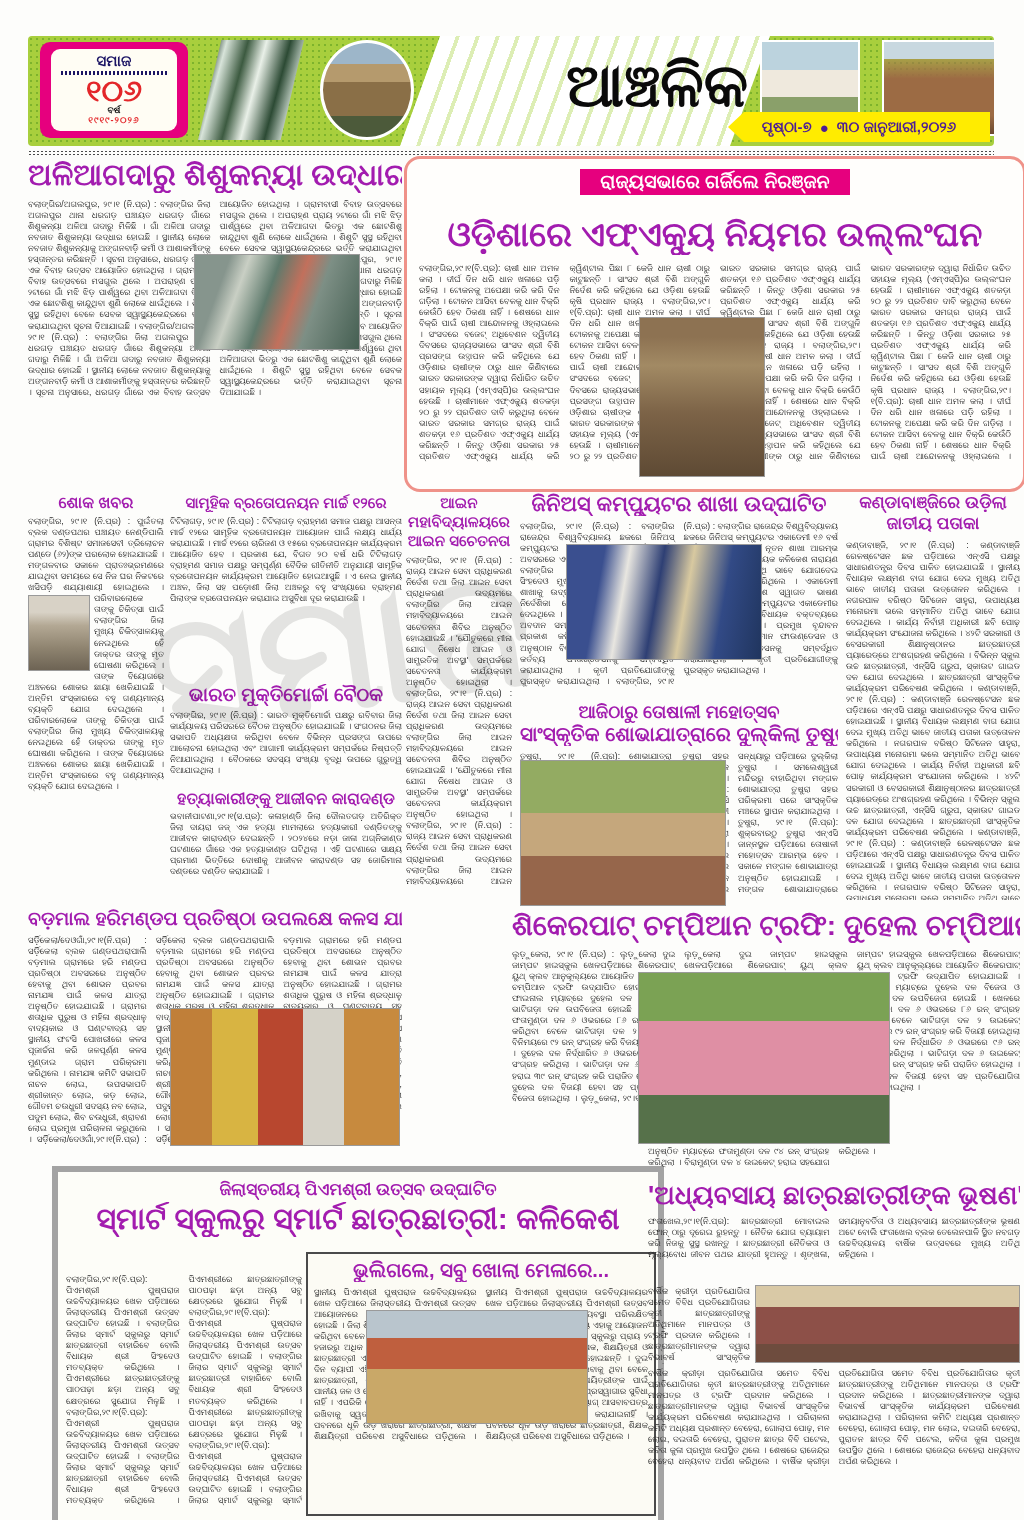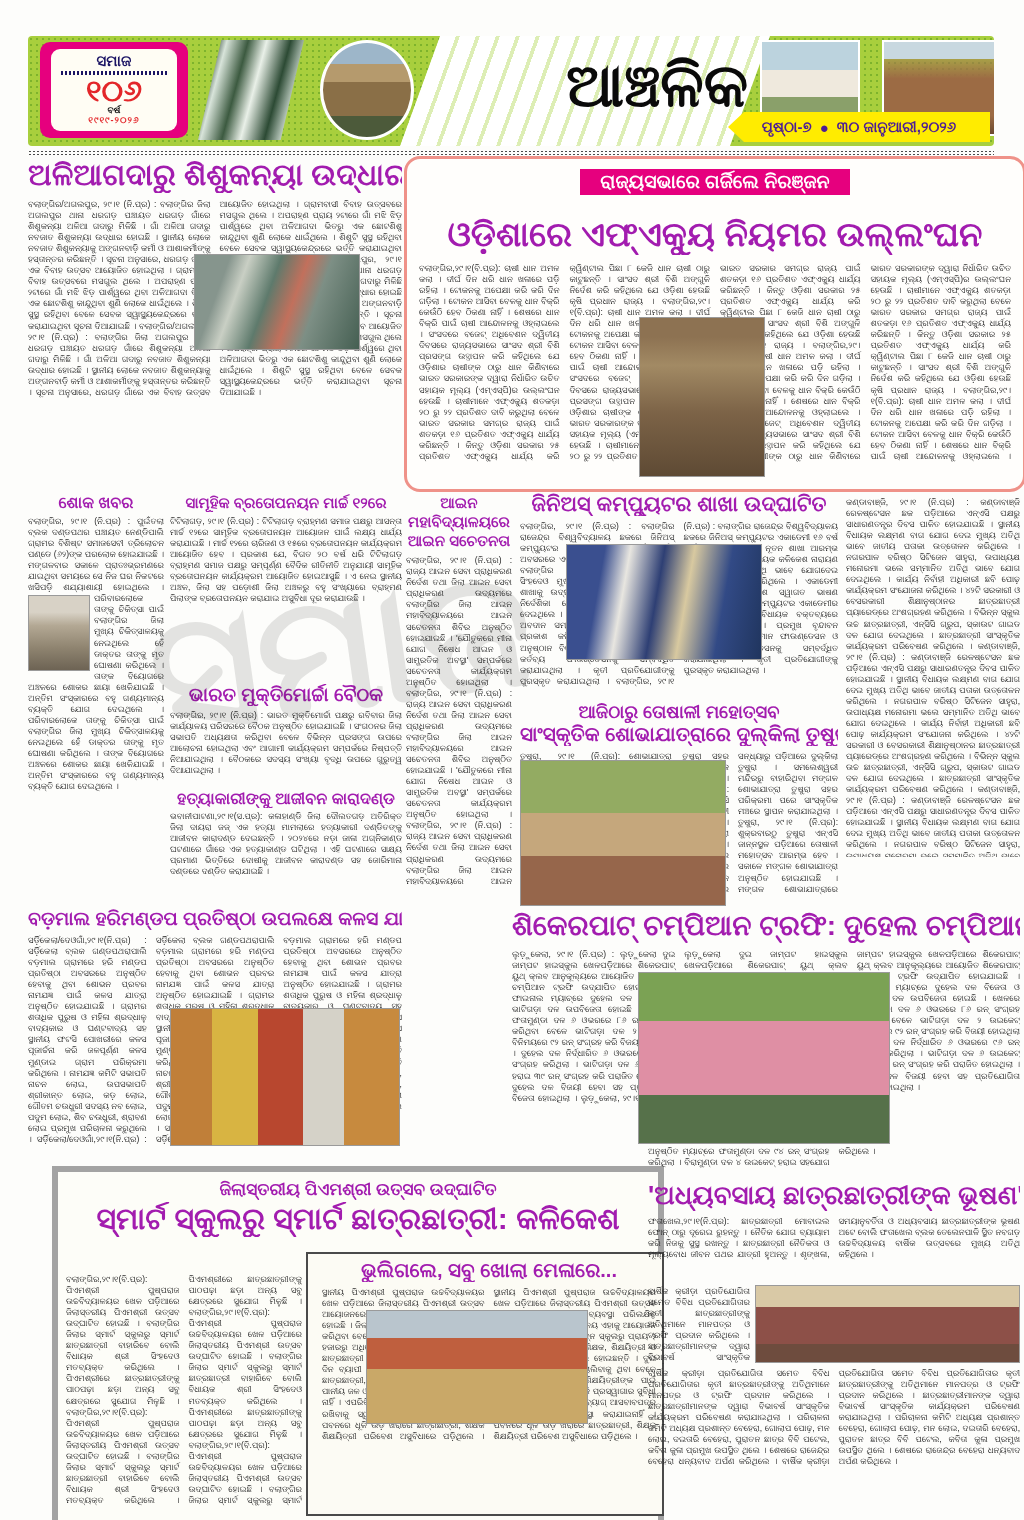--- a/index.html
+++ b/index.html
@@ -64,21 +64,21 @@
   .leadbox{position:absolute;left:404px;top:156px;width:616px;height:330px;border:3px solid var(--c-lead_border,#ef9289);
     border-radius:16px;background:#fffefc;}
   .lead-kicker{display:block;width:max-content;margin:10px auto 0;background:var(--c-magenta,#e6007e);color:#fff;
     font-weight:bold;font-size:19px;padding:2px 20px;}
   .lead-hl{font-size:34px;margin-top:20px;}
   
   .watermark{position:absolute;left:165px;top:565px;width:430px;height:390px;font-size:165px;font-weight:bold;
     color:rgba(40,40,40,0.12);transform:rotate(-8deg);line-height:1.0;overflow:hidden;pointer-events:none;z-index:5;}
   
   .bigbox{position:absolute;left:52px;top:1166px;width:600px;height:348px;border:6px solid #a3a3a3;background:#fdfdf8;}
-  .innerbox{position:absolute;left:248px;top:80px;width:346px;height:260px;border:2px solid #4a4a4a;background:#fcfbf4;padding-left:8px;}
+  .innerbox{position:absolute;left:248px;top:80px;width:346px;height:260px;border:2px solid #4a4a4a;background:#fcfbf4;}
   .obit-float{float:left;width:62px;height:76px;margin:2px 4px 2px 0;}
 </style>
 </head>
 <body>
 
 <div id="page">
 
   <div class="masthead">
     <div class="title-band"></div>
     <div class="logo-box">
@@ -160,20 +160,21 @@
   </div>
 
   <div class="art" style="left:520px;top:702px;width:318px;height:206px;">
     <div class="hl" style="font-size:18px;">ଆଜିଠାରୁ ତୋଷାଳୀ ମହୋତ୍ସବ</div>
     <div class="hl" style="font-size:20px;">ସାଂସ୍କୃତିକ ଶୋଭାଯାତ୍ରାରେ ଦୁଲ୍‌କିଲା ତୁଷୁରା</div>
     <div class="body cols3" style="height:150px;margin-top:5px;">ତୁଷୁରା, ୨୯।୧ (ନି.ପ୍ର): ଶୁକ୍ରବାରଠୁ ତୁଷୁରା ଏନ୍‌ଏସି ଜାନ୍ନସ୍ଥଳ ପଡ଼ିଆରେ ତୋଷାଳୀ ମହୋତ୍ସବ ଆରମ୍ଭ ହେବ । ସକାଳେ ମଙ୍ଗଳ ଶୋଭାଯାତ୍ରା ଅନୁଷ୍ଠିତ ହୋଇଯାଇଛି । ମଙ୍ଗଳ ଶୋଭାଯାତ୍ରାରେ ସହର ପରିକ୍ରମା ପରେ ସାଂସ୍କୃତିକ ମଞ୍ଚରେ ସ୍ଥାପନ କରାଯାଇଥିଲା । ଶୁକ୍ରବାର ସନ୍ଧ୍ୟାରୁ ପଡ଼ିଆରେ ଦୁଲ୍‌କିଲା ତୁଷୁରା । ସମଲେଶ୍ୱରୀ ମନ୍ଦିରରୁ ବାହାରିଥିବା ମଙ୍ଗଳ ଶୋଭାଯାତ୍ରା ତୁଷୁରା ସହର ପରିକ୍ରମା ପରେ ସାଂସ୍କୃତିକ ମଞ୍ଚରେ ସ୍ଥାପନ କରାଯାଇଥିଲା । ତୁଷୁରା, ୨୯।୧ (ନି.ପ୍ର): ଶୁକ୍ରବାରଠୁ ତୁଷୁରା ଏନ୍‌ଏସି ଜାନ୍ନସ୍ଥଳ ପଡ଼ିଆରେ ତୋଷାଳୀ ମହୋତ୍ସବ ଆରମ୍ଭ ହେବ । ସକାଳେ ମଙ୍ଗଳ ଶୋଭାଯାତ୍ରା ଅନୁଷ୍ଠିତ ହୋଇଯାଇଛି । ମଙ୍ଗଳ ଶୋଭାଯାତ୍ରାରେ ସହର ପରିକ୍ରମା ପରେ ସାଂସ୍କୃତିକ ମଞ୍ଚରେ ସ୍ଥାପନ କରାଯାଇଥିଲା । ଶୁକ୍ରବାର ସନ୍ଧ୍ୟାରୁ ପଡ଼ିଆରେ ଦୁଲ୍‌କିଲା ତୁଷୁରା । ସମଲେଶ୍ୱରୀ ମନ୍ଦିରରୁ ବାହାରିଥିବା ମଙ୍ଗଳ ଶୋଭାଯାତ୍ରା ତୁଷୁରା ସହର ପରିକ୍ରମା ପରେ ସାଂସ୍କୃତିକ ମଞ୍ଚରେ ସ୍ଥାପନ କରାଯାଇଥିଲା । ତୁଷୁରା, ୨୯।୧ (ନି.ପ୍ର): ଶୁକ୍ରବାରଠୁ ତୁଷୁରା ଏନ୍‌ଏସି ଜାନ୍ନସ୍ଥଳ ପଡ଼ିଆରେ ତୋଷାଳୀ ମହୋତ୍ସବ ଆରମ୍ଭ ହେବ । ସକାଳେ ମଙ୍ଗଳ ଶୋଭାଯାତ୍ରା ଅନୁଷ୍ଠିତ ହୋଇଯାଇଛି । ମଙ୍ଗଳ ଶୋଭାଯାତ୍ରାରେ ସହର ପରିକ୍ରମା ପରେ ସାଂସ୍କୃତିକ ମଞ୍ଚରେ ସ୍ଥାପନ କରାଯାଇଥିଲା । ଶୁକ୍ରବାର ସନ୍ଧ୍ୟାରୁ ପଡ଼ିଆରେ ଦୁଲ୍‌କିଲା ତୁଷୁରା । ସମଲେଶ୍ୱରୀ ମନ୍ଦିରରୁ ବାହାରିଥିବା ମଙ୍ଗଳ ଶୋଭାଯାତ୍ରା ତୁଷୁରା ସହର ପରିକ୍ରମା ପରେ ସାଂସ୍କୃତିକ ମଞ୍ଚରେ ସ୍ଥାପନ କରାଯାଇଥିଲା ।</div>
     <div class="photo overlay ph-procession" style="left:0px;top:58px;width:206px;height:146px;"></div>
   </div>
 
   <div class="art" style="left:846px;top:492px;width:174px;height:416px;">
+    <div class="hl wrap" style="font-size:17px;line-height:1.25;">କଣ୍ଡାବାଞ୍ଜିରେ ଉଡ଼ିଲା ଜାତୀୟ ପତାକା</div>
     <div class="body" style="height:360px;margin-top:5px;">କଣ୍ଡାବାଞ୍ଜି, ୨୯।୧ (ନି.ପ୍ର) : କଣ୍ଡାବାଞ୍ଜି ରେଳଷ୍ଟେସନ ଛକ ପଡ଼ିଆରେ ଏନ୍‌ଏସି ପକ୍ଷରୁ ସାଧାରଣତନ୍ତ୍ର ଦିବସ ପାଳିତ ହୋଇଯାଇଛି । ସ୍ଥାନୀୟ ବିଧାୟକ ଲକ୍ଷ୍ମଣ ବାଗ ଯୋଗ ଦେଇ ମୁଖ୍ୟ ଅତିଥି ଭାବେ ଜାତୀୟ ପତାକା ଉତ୍ତୋଳନ କରିଥିଲେ । ନଗରପାଳ ବରିଷ୍ଠ ସିଟିଜେନ ସାହୁରା, ଉପାଧ୍ୟକ୍ଷ ମନୋରମା ଭଲେ ସମ୍ମାନିତ ଅତିଥି ଭାବେ ଯୋଗ ଦେଇଥିଲେ । କାର୍ଯ୍ୟ ନିର୍ବାହୀ ଅଧିକାରୀ ଛବି ପୋଢ଼ କାର୍ଯ୍ୟକ୍ରମ ସଂଯୋଜନା କରିଥିଲେ । ୪୨ଟି ସରକାରୀ ଓ ବେସରକାରୀ ଶିକ୍ଷାନୁଷ୍ଠାନର ଛାତ୍ରଛାତ୍ରୀ ପ୍ୟାରେଡ୍‌ରେ ଅଂଶଗ୍ରହଣ କରିଥିଲେ । ବିଭିନ୍ନ ସ୍କୁଲ ଉଚ୍ଚ ଛାତ୍ରଛାତ୍ରୀ, ଏନ୍‌ସିସି ଗ୍ରୁପ, ସ୍କାଉଟ ଗାଇଡ ଦଳ ଯୋଗ ଦେଇଥିଲେ । ଛାତ୍ରଛାତ୍ରୀ ସାଂସ୍କୃତିକ କାର୍ଯ୍ୟକ୍ରମ ପରିବେଷଣ କରିଥିଲେ । କଣ୍ଡାବାଞ୍ଜି, ୨୯।୧ (ନି.ପ୍ର) : କଣ୍ଡାବାଞ୍ଜି ରେଳଷ୍ଟେସନ ଛକ ପଡ଼ିଆରେ ଏନ୍‌ଏସି ପକ୍ଷରୁ ସାଧାରଣତନ୍ତ୍ର ଦିବସ ପାଳିତ ହୋଇଯାଇଛି । ସ୍ଥାନୀୟ ବିଧାୟକ ଲକ୍ଷ୍ମଣ ବାଗ ଯୋଗ ଦେଇ ମୁଖ୍ୟ ଅତିଥି ଭାବେ ଜାତୀୟ ପତାକା ଉତ୍ତୋଳନ କରିଥିଲେ । ନଗରପାଳ ବରିଷ୍ଠ ସିଟିଜେନ ସାହୁରା, ଉପାଧ୍ୟକ୍ଷ ମନୋରମା ଭଲେ ସମ୍ମାନିତ ଅତିଥି ଭାବେ ଯୋଗ ଦେଇଥିଲେ । କାର୍ଯ୍ୟ ନିର୍ବାହୀ ଅଧିକାରୀ ଛବି ପୋଢ଼ କାର୍ଯ୍ୟକ୍ରମ ସଂଯୋଜନା କରିଥିଲେ । ୪୨ଟି ସରକାରୀ ଓ ବେସରକାରୀ ଶିକ୍ଷାନୁଷ୍ଠାନର ଛାତ୍ରଛାତ୍ରୀ ପ୍ୟାରେଡ୍‌ରେ ଅଂଶଗ୍ରହଣ କରିଥିଲେ । ବିଭିନ୍ନ ସ୍କୁଲ ଉଚ୍ଚ ଛାତ୍ରଛାତ୍ରୀ, ଏନ୍‌ସିସି ଗ୍ରୁପ, ସ୍କାଉଟ ଗାଇଡ ଦଳ ଯୋଗ ଦେଇଥିଲେ । ଛାତ୍ରଛାତ୍ରୀ ସାଂସ୍କୃତିକ କାର୍ଯ୍ୟକ୍ରମ ପରିବେଷଣ କରିଥିଲେ । କଣ୍ଡାବାଞ୍ଜି, ୨୯।୧ (ନି.ପ୍ର) : କଣ୍ଡାବାଞ୍ଜି ରେଳଷ୍ଟେସନ ଛକ ପଡ଼ିଆରେ ଏନ୍‌ଏସି ପକ୍ଷରୁ ସାଧାରଣତନ୍ତ୍ର ଦିବସ ପାଳିତ ହୋଇଯାଇଛି । ସ୍ଥାନୀୟ ବିଧାୟକ ଲକ୍ଷ୍ମଣ ବାଗ ଯୋଗ ଦେଇ ମୁଖ୍ୟ ଅତିଥି ଭାବେ ଜାତୀୟ ପତାକା ଉତ୍ତୋଳନ କରିଥିଲେ । ନଗରପାଳ ବରିଷ୍ଠ ସିଟିଜେନ ସାହୁରା, ଉପାଧ୍ୟକ୍ଷ ମନୋରମା ଭଲେ ସମ୍ମାନିତ ଅତିଥି ଭାବେ ଯୋଗ ଦେଇଥିଲେ । କାର୍ଯ୍ୟ ନିର୍ବାହୀ ଅଧିକାରୀ ଛବି ପୋଢ଼ କାର୍ଯ୍ୟକ୍ରମ ସଂଯୋଜନା କରିଥିଲେ । ୪୨ଟି ସରକାରୀ ଓ ବେସରକାରୀ ଶିକ୍ଷାନୁଷ୍ଠାନର ଛାତ୍ରଛାତ୍ରୀ ପ୍ୟାରେଡ୍‌ରେ ଅଂଶଗ୍ରହଣ କରିଥିଲେ । ବିଭିନ୍ନ ସ୍କୁଲ ଉଚ୍ଚ ଛାତ୍ରଛାତ୍ରୀ, ଏନ୍‌ସିସି ଗ୍ରୁପ, ସ୍କାଉଟ ଗାଇଡ ଦଳ ଯୋଗ ଦେଇଥିଲେ । ଛାତ୍ରଛାତ୍ରୀ ସାଂସ୍କୃତିକ କାର୍ଯ୍ୟକ୍ରମ ପରିବେଷଣ କରିଥିଲେ ।</div>
   </div>
 
   <div class="art" style="left:512px;top:910px;width:508px;height:246px;">
     <div class="hl" style="font-size:28px;">ଶିକେରପାଟ୍ ଚମ୍ପିଆନ ଟ୍ରଫି: ଦୁହେଲ ଚମ୍ପିଆନ</div>
     <div class="body cols3" style="height:200px;margin-top:6px;">ଲୁଡ଼ୁକେଲା, ୨୯।୧ (ନି.ପ୍ର) : ଲୁଡ଼ୁକେଲା ଦୁଇ ଜାମ୍ପଟ ହାଇସ୍କୁଲ ଖେଳପଡ଼ିଆରେ ଶିକେରପାଟ୍ ୟୁଥ୍ କ୍ଲବ ଆନୁକୂଲ୍ୟରେ ଆୟୋଜିତ ଶିକେରପାଟ୍ ଚମ୍ପିଆନ ଟ୍ରଫି ଉଦ୍‌ଯାପିତ ହୋଇଯାଇଛି । ଫାଇନାଲ ମ୍ୟାଚ୍‌ରେ ଦୁହେଲ ଦଳ ବିଜେତା ଓ ଭାଟିଗଡ଼ା ଦଳ ଉପବିଜେତା ହୋଇଛି । ଖେଳରେ ଫତାମୁଣ୍ଡା ଦଳ ୬ ଓଭରରେ ୮୬ ରନ୍ ସଂଗ୍ରହ କରିଥିବା ବେଳେ ଭାଟିଗଡ଼ା ଦଳ ୨ ଉଇକେଟ୍ ବିନିମୟରେ ୯୨ ରନ୍ ସଂଗ୍ରହ କରି ବିଜୟୀ ହୋଇଥିଲା । ଦୁହେଲ ଦଳ ନିର୍ଦ୍ଧାରିତ ୬ ଓଭରରେ ୯୬ ରନ୍ ସଂଗ୍ରହ କରିଥିଲା । ଭାଟିଗଡ଼ା ଦଳ ୬ ଉଇକେଟ୍ ହରାଇ ୩୯ ରନ୍ ସଂଗ୍ରହ କରି ପରାଜିତ ହୋଇଥିଲା । ଦୁହେଲ ଦଳ ବିଜୟୀ ହେବା ସହ ପ୍ରତିଯୋଗିତା ବିଜେତା ହୋଇଥିଲା । ଲୁଡ଼ୁକେଲା, ୨୯।୧ (ନି.ପ୍ର) : ଲୁଡ଼ୁକେଲା ଦୁଇ ଜାମ୍ପଟ ହାଇସ୍କୁଲ ଖେଳପଡ଼ିଆରେ ଶିକେରପାଟ୍ ୟୁଥ୍ କ୍ଲବ ଆନୁକୂଲ୍ୟରେ ଆୟୋଜିତ ଶିକେରପାଟ୍ ଚମ୍ପିଆନ ଟ୍ରଫି ଉଦ୍‌ଯାପିତ ହୋଇଯାଇଛି । ଫାଇନାଲ ମ୍ୟାଚ୍‌ରେ ଦୁହେଲ ଦଳ ବିଜେତା ଓ ଭାଟିଗଡ଼ା ଦଳ ଉପବିଜେତା ହୋଇଛି । ଖେଳରେ ଫତାମୁଣ୍ଡା ଦଳ ୬ ଓଭରରେ ୮୬ ରନ୍ ସଂଗ୍ରହ କରିଥିବା ବେଳେ ଭାଟିଗଡ଼ା ଦଳ ୨ ଉଇକେଟ୍ ବିନିମୟରେ ୯୨ ରନ୍ ସଂଗ୍ରହ କରି ବିଜୟୀ ହୋଇଥିଲା । ଦୁହେଲ ଦଳ ନିର୍ଦ୍ଧାରିତ ୬ ଓଭରରେ ୯୬ ରନ୍ ସଂଗ୍ରହ କରିଥିଲା । ଭାଟିଗଡ଼ା ଦଳ ୬ ଉଇକେଟ୍ ହରାଇ ୩୯ ରନ୍ ସଂଗ୍ରହ କରି ପରାଜିତ ହୋଇଥିଲା । ଦୁହେଲ ଦଳ ବିଜୟୀ ହେବା ସହ ପ୍ରତିଯୋଗିତା ବିଜେତା ହୋଇଥିଲା । ଲୁଡ଼ୁକେଲା, ୨୯।୧ (ନି.ପ୍ର) : ଲୁଡ଼ୁକେଲା ଦୁଇ ଜାମ୍ପଟ ହାଇସ୍କୁଲ ଖେଳପଡ଼ିଆରେ ଶିକେରପାଟ୍ ୟୁଥ୍ କ୍ଲବ ଆନୁକୂଲ୍ୟରେ ଆୟୋଜିତ ଶିକେରପାଟ୍ ଚମ୍ପିଆନ ଟ୍ରଫି ଉଦ୍‌ଯାପିତ ହୋଇଯାଇଛି । ଫାଇନାଲ ମ୍ୟାଚ୍‌ରେ ଦୁହେଲ ଦଳ ବିଜେତା ଓ ଭାଟିଗଡ଼ା ଦଳ ଉପବିଜେତା ହୋଇଛି । ଖେଳରେ ଫତାମୁଣ୍ଡା ଦଳ ୬ ଓଭରରେ ୮୬ ରନ୍ ସଂଗ୍ରହ କରିଥିବା ବେଳେ ଭାଟିଗଡ଼ା ଦଳ ୨ ଉଇକେଟ୍ ବିନିମୟରେ ୯୨ ରନ୍ ସଂଗ୍ରହ କରି ବିଜୟୀ ହୋଇଥିଲା । ଦୁହେଲ ଦଳ ନିର୍ଦ୍ଧାରିତ ୬ ଓଭରରେ ୯୬ ରନ୍ ସଂଗ୍ରହ କରିଥିଲା । ଭାଟିଗଡ଼ା ଦଳ ୬ ଉଇକେଟ୍ ହରାଇ ୩୯ ରନ୍ ସଂଗ୍ରହ କରି ପରାଜିତ ହୋଇଥିଲା । ଦୁହେଲ ଦଳ ବିଜୟୀ ହେବା ସହ ପ୍ରତିଯୋଗିତା ବିଜେତା ହୋଇଥିଲା ।</div>
     <div class="photo overlay ph-team" style="left:126px;top:62px;width:252px;height:172px;"></div>
   </div>
 
   <div class="bigbox">

